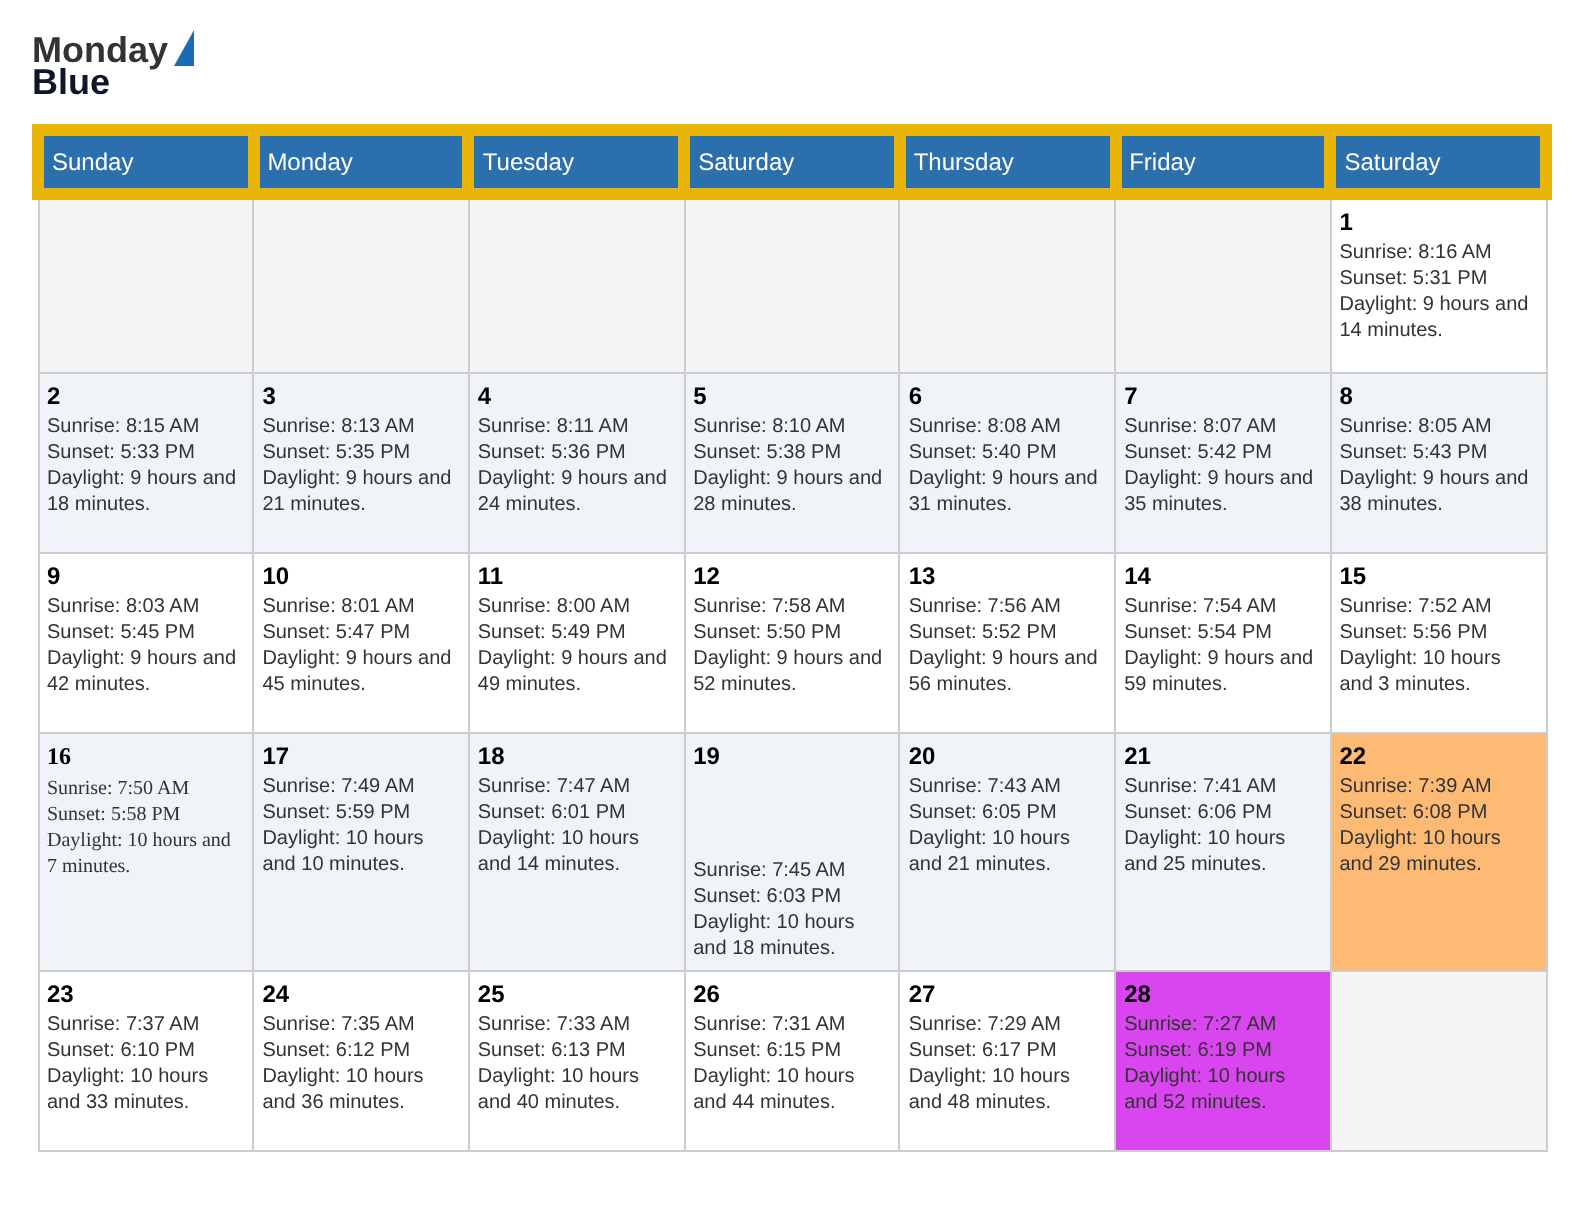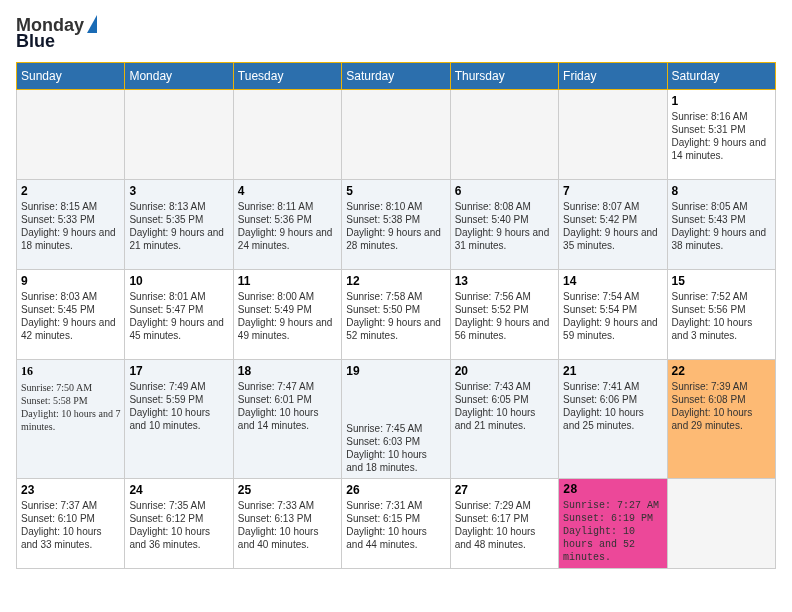--- a/index.html
+++ b/index.html
@@ -53,21 +53,21 @@
       border-collapse: collapse;
       font-size: 11px;
     }
     .calendar th {
       background-color: #2c6fad;
       color: white;
       padding: 6px 4px;
       text-align: left;
       font-size: 12px;
       font-weight: normal;
-      border: 1px solid #eab308;
+      border: 6px solid #eab308;
     }
     .calendar td {
       border: 1px solid #ccc;
       vertical-align: top;
       padding: 4px;
       width: 108px;
       height: 90px;
       background: #fff;
     }
     .calendar td.empty {
@@ -292,21 +292,21 @@
           <div class="day-info" style="white-space: pre-line;">Sunrise: 7:31 AM
 Sunset: 6:15 PM
 Daylight: 10 hours and 44 minutes.</div>
         </td>
         <td style="background: rgb(255, 255, 255);">
           <div class="day-num">27</div>
           <div class="day-info" style="white-space: pre-line;">Sunrise: 7:29 AM
 Sunset: 6:17 PM
 Daylight: 10 hours and 48 minutes.</div>
         </td>
-        <td style="background: #ec4899; font-family: Liberation Mono, monospace;">
+        <td style="background: #d946ef;">
           <div class="day-num">28</div>
           <div class="day-info" style="white-space: pre-line;">Sunrise: 7:27 AM
 Sunset: 6:19 PM
 Daylight: 10 hours and 52 minutes.</div>
         </td>
         <td class="empty"></td>
       </tr>
     </tbody>
 </table>
 

